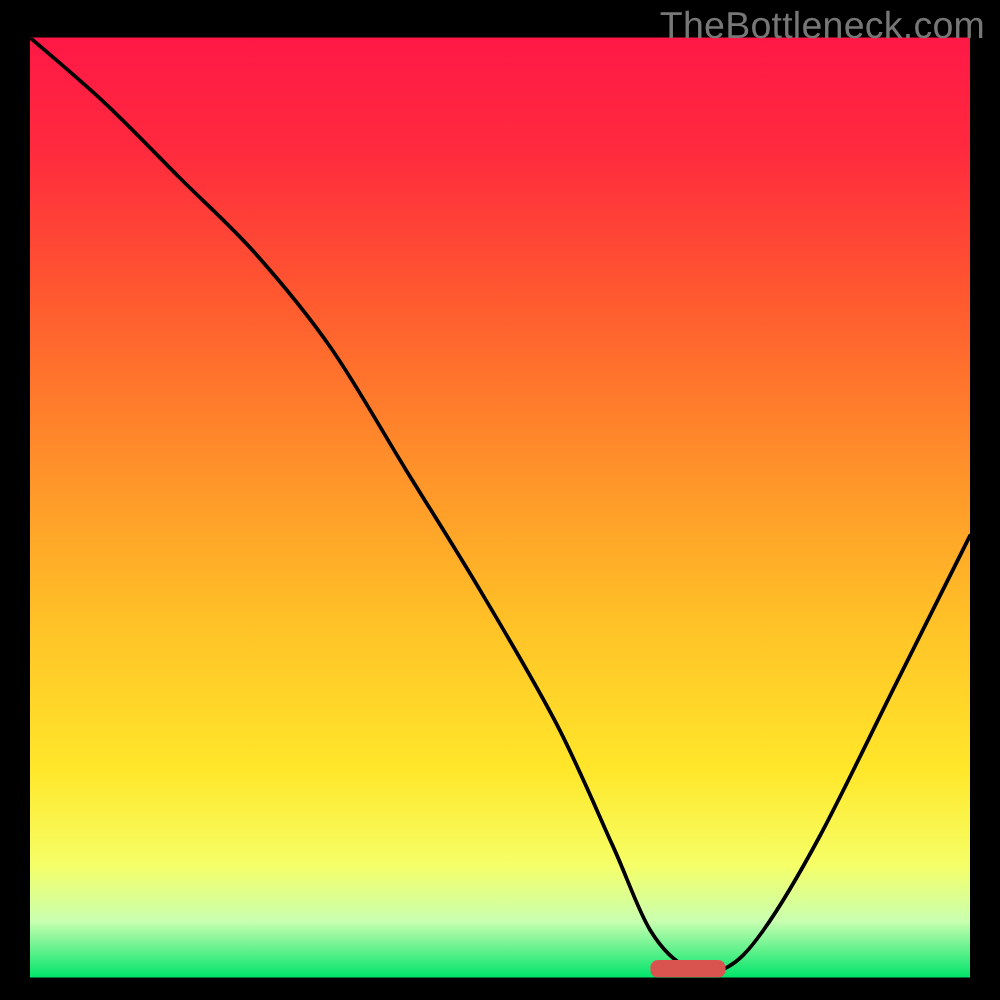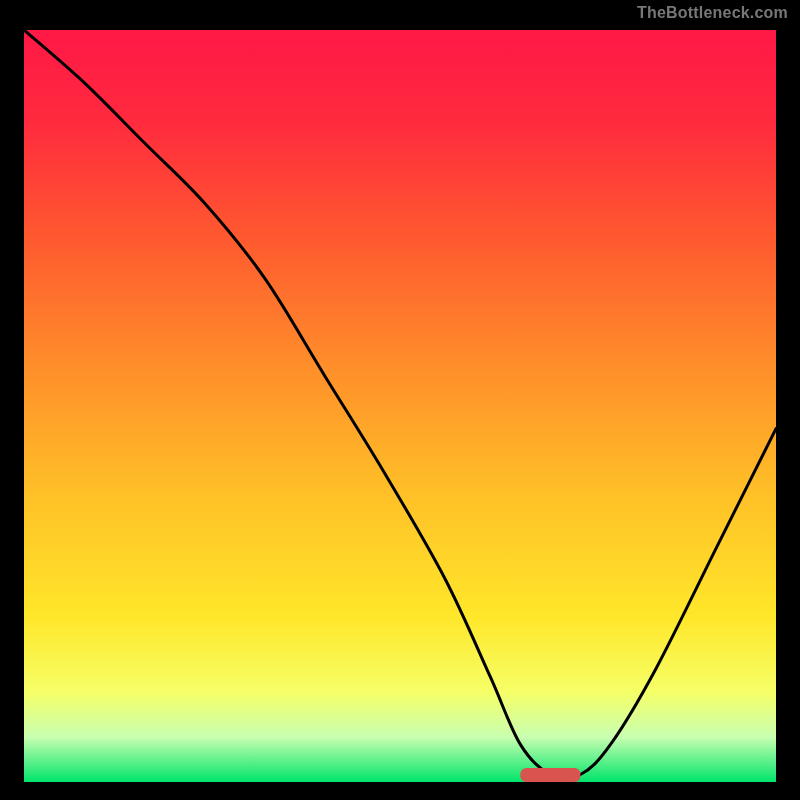--- a/index.html
+++ b/index.html
@@ -15,22 +15,22 @@
     width: 800px;
     height: 800px;
     background: #000;
   }
   .watermark {
     position: absolute;
     top: 4px;
     right: 12px;
     color: #777;
     font-family: Arial, Helvetica, sans-serif;
-    font-size: 16px;
-    font-weight: 700;
+    font-size: 30px;
+    font-weight: 400;
     letter-spacing: 0.2px;
     z-index: 5;
   }
   svg {
     position: absolute;
     left: 0;
     top: 0;
   }
 </style>
 </head>

